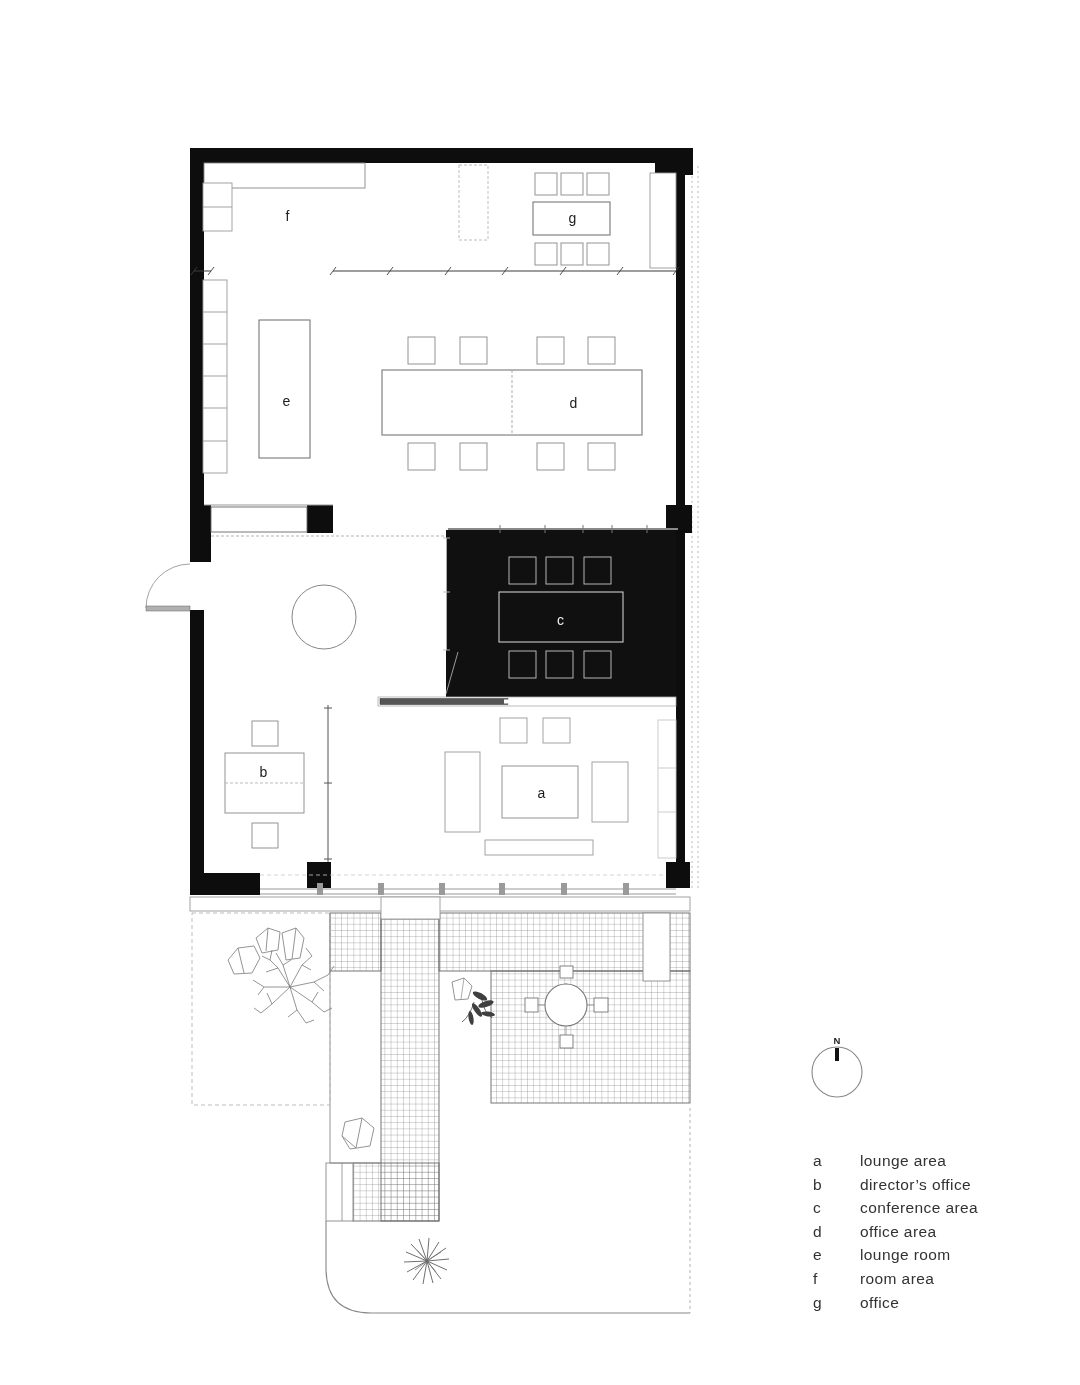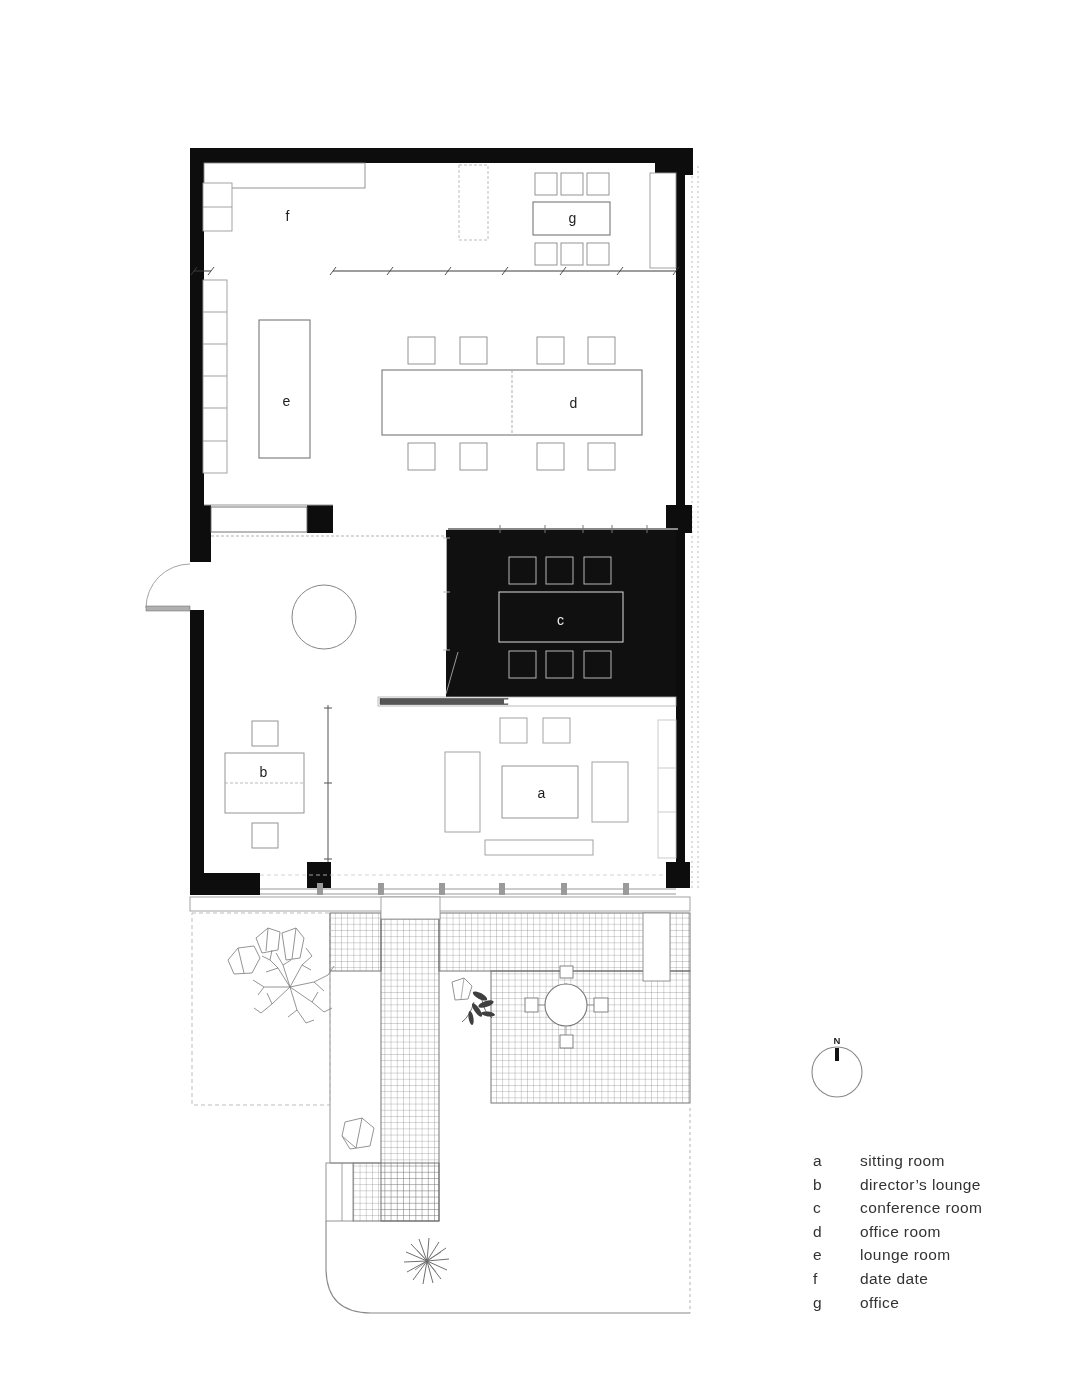--- a/index.html
+++ b/index.html
@@ -282,41 +282,41 @@
   <text class="rm" x="287" y="406">e</text>
   <text class="rm" x="574" y="408">d</text>
   <text class="rm rm-light" x="561" y="625">c</text>
   <text class="rm" x="264" y="777">b</text>
   <text class="rm" x="542" y="798">a</text>
 </svg>
 
 <div class="legend">
   <div class="legend-row">
     <span class="legend-key">a</span>
-    <span class="legend-label">sitting room</span>
+    <span class="legend-label">lounge area</span>
   </div>
   <div class="legend-row">
     <span class="legend-key">b</span>
-    <span class="legend-label">director’s lounge</span>
+    <span class="legend-label">director’s office</span>
   </div>
   <div class="legend-row">
     <span class="legend-key">c</span>
-    <span class="legend-label">conference room</span>
+    <span class="legend-label">conference area</span>
   </div>
   <div class="legend-row">
     <span class="legend-key">d</span>
-    <span class="legend-label">office room</span>
+    <span class="legend-label">office area</span>
   </div>
   <div class="legend-row">
     <span class="legend-key">e</span>
     <span class="legend-label">lounge room</span>
   </div>
   <div class="legend-row">
     <span class="legend-key">f</span>
-    <span class="legend-label">date date</span>
+    <span class="legend-label">room area</span>
   </div>
   <div class="legend-row">
     <span class="legend-key">g</span>
     <span class="legend-label">office</span>
   </div>
 </div>
 
 </div>
 
 </body></html>

